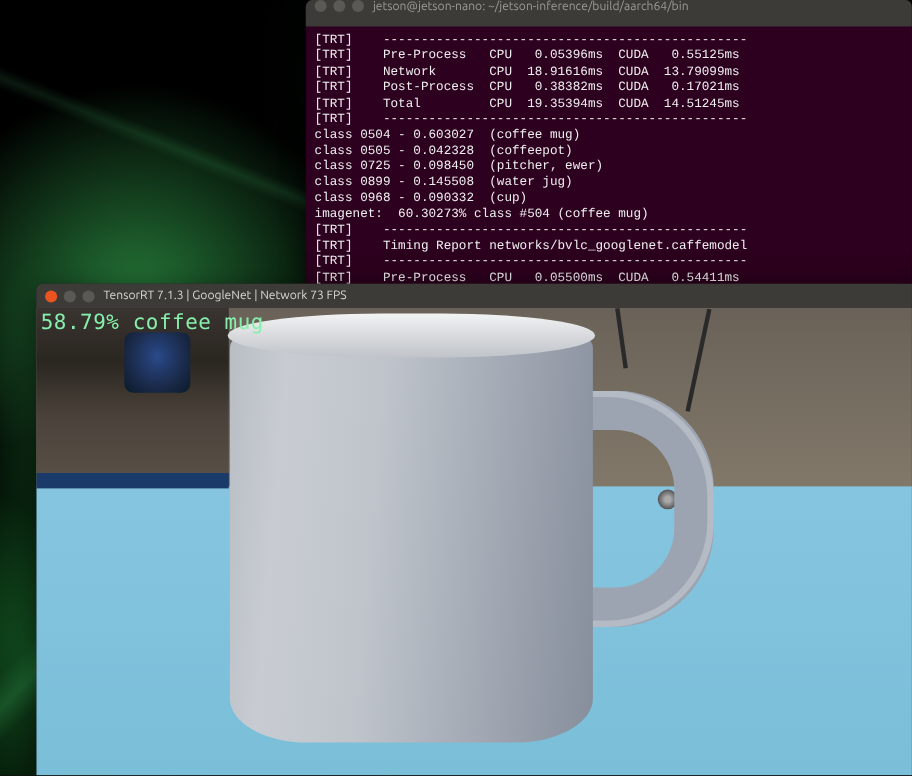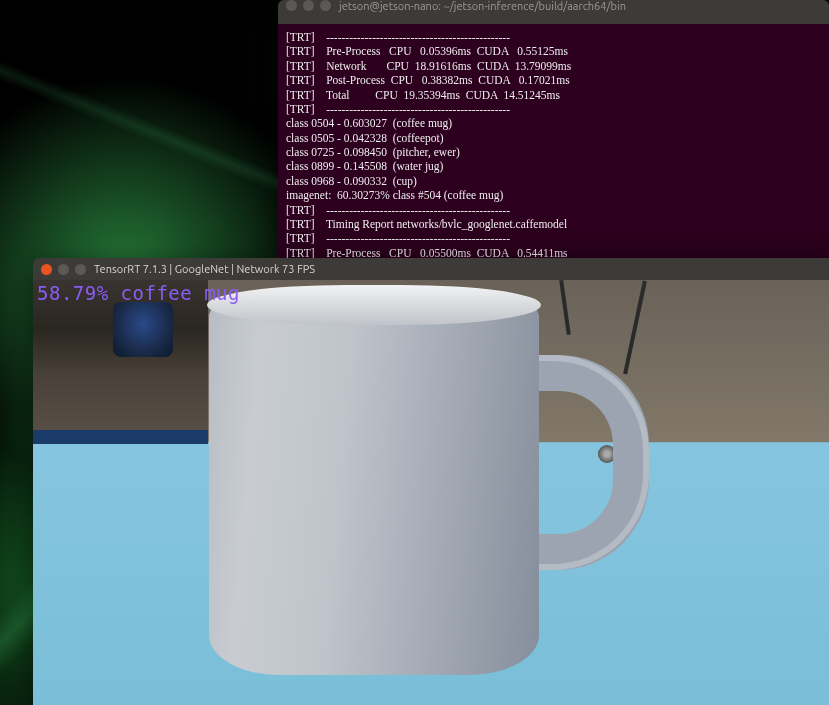--- a/index.html
+++ b/index.html
@@ -65,21 +65,21 @@
       color: #9b9a96;
       font-size: 11px;
       font-family: Ubuntu, sans-serif;
     }
     .terminal-body {
       padding: 6px 8px;
       color: #eee;
       font-size: 11.5px;
       line-height: 1.25;
       white-space: pre;
-      font-family: Liberation Serif, serif;
+      font-family: Liberation Mono, monospace;
     }
     .terminal-body .line { display: block; }
     .video-window {
       position: absolute;
       left: 33px;
       top: 258px;
       width: 812px;
       height: 447px;
       background: #202020;
       box-shadow: 0 6px 30px rgba(0,0,0,0.6);
@@ -162,21 +162,21 @@
       position:absolute; inset:-36px -36px -36px 0;
       border: 6px solid rgba(255,255,255,0.25);
       border-left:none;
       border-radius: 0 96px 96px 0;
       pointer-events:none;
     }
     .overlay-text {
       position: absolute;
       left: 0; top: 0;
       padding: 2px 4px;
-      color: #8b5cf6;
+      color: #86efac;
       font-family: "DejaVu Sans Mono", monospace;
       font-size: 19px;
       background: rgba(0,0,0,0.0);
       letter-spacing: 0.5px;
     }
   </style>
 </head>
 <body>
 
 <div class="desktop-bg"></div>

